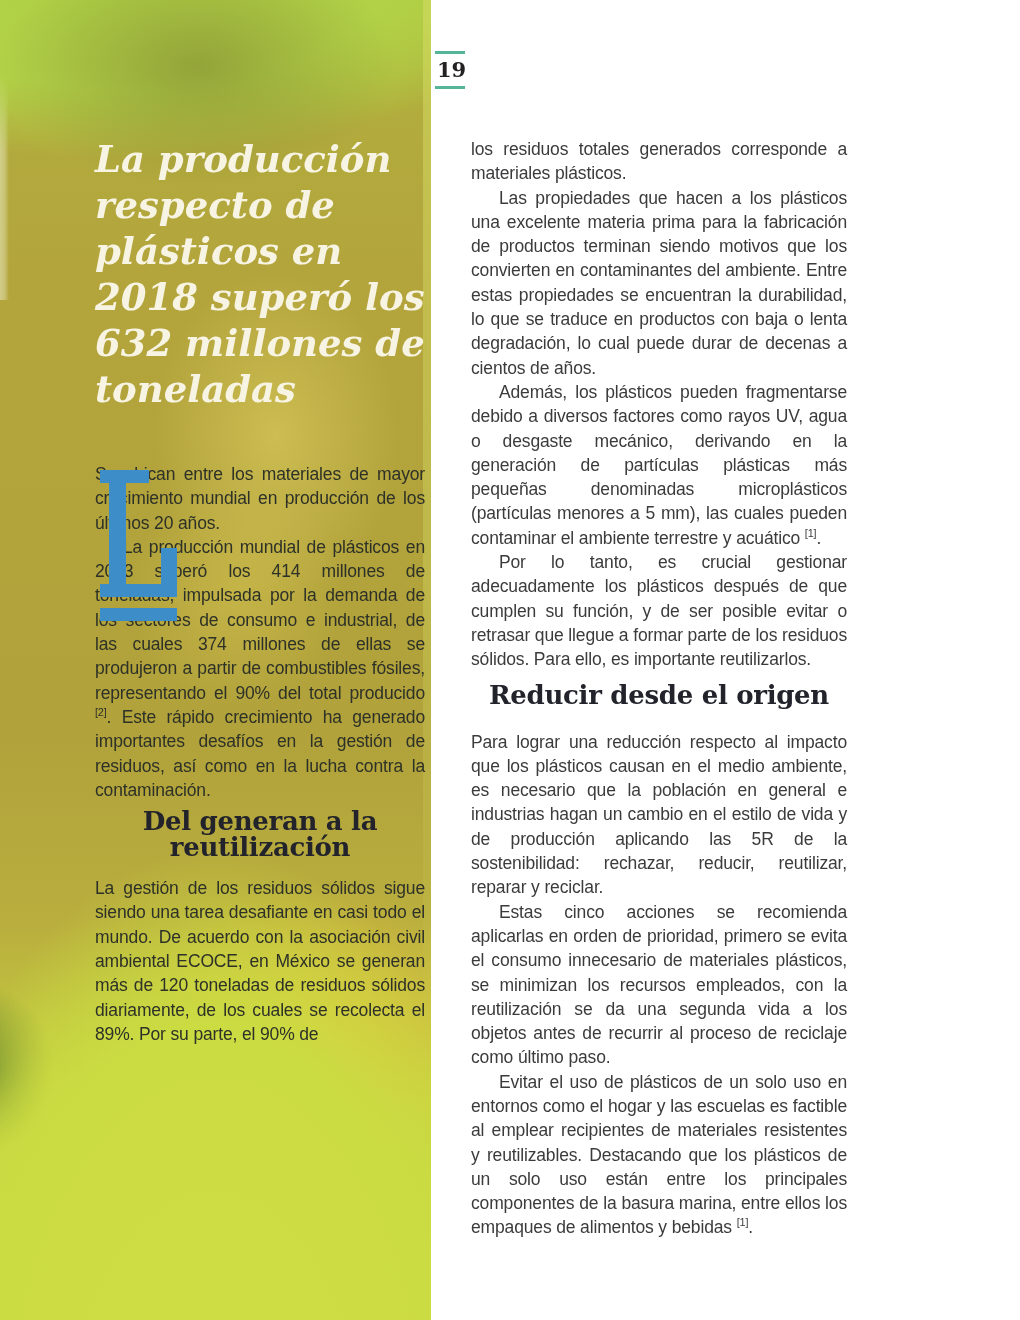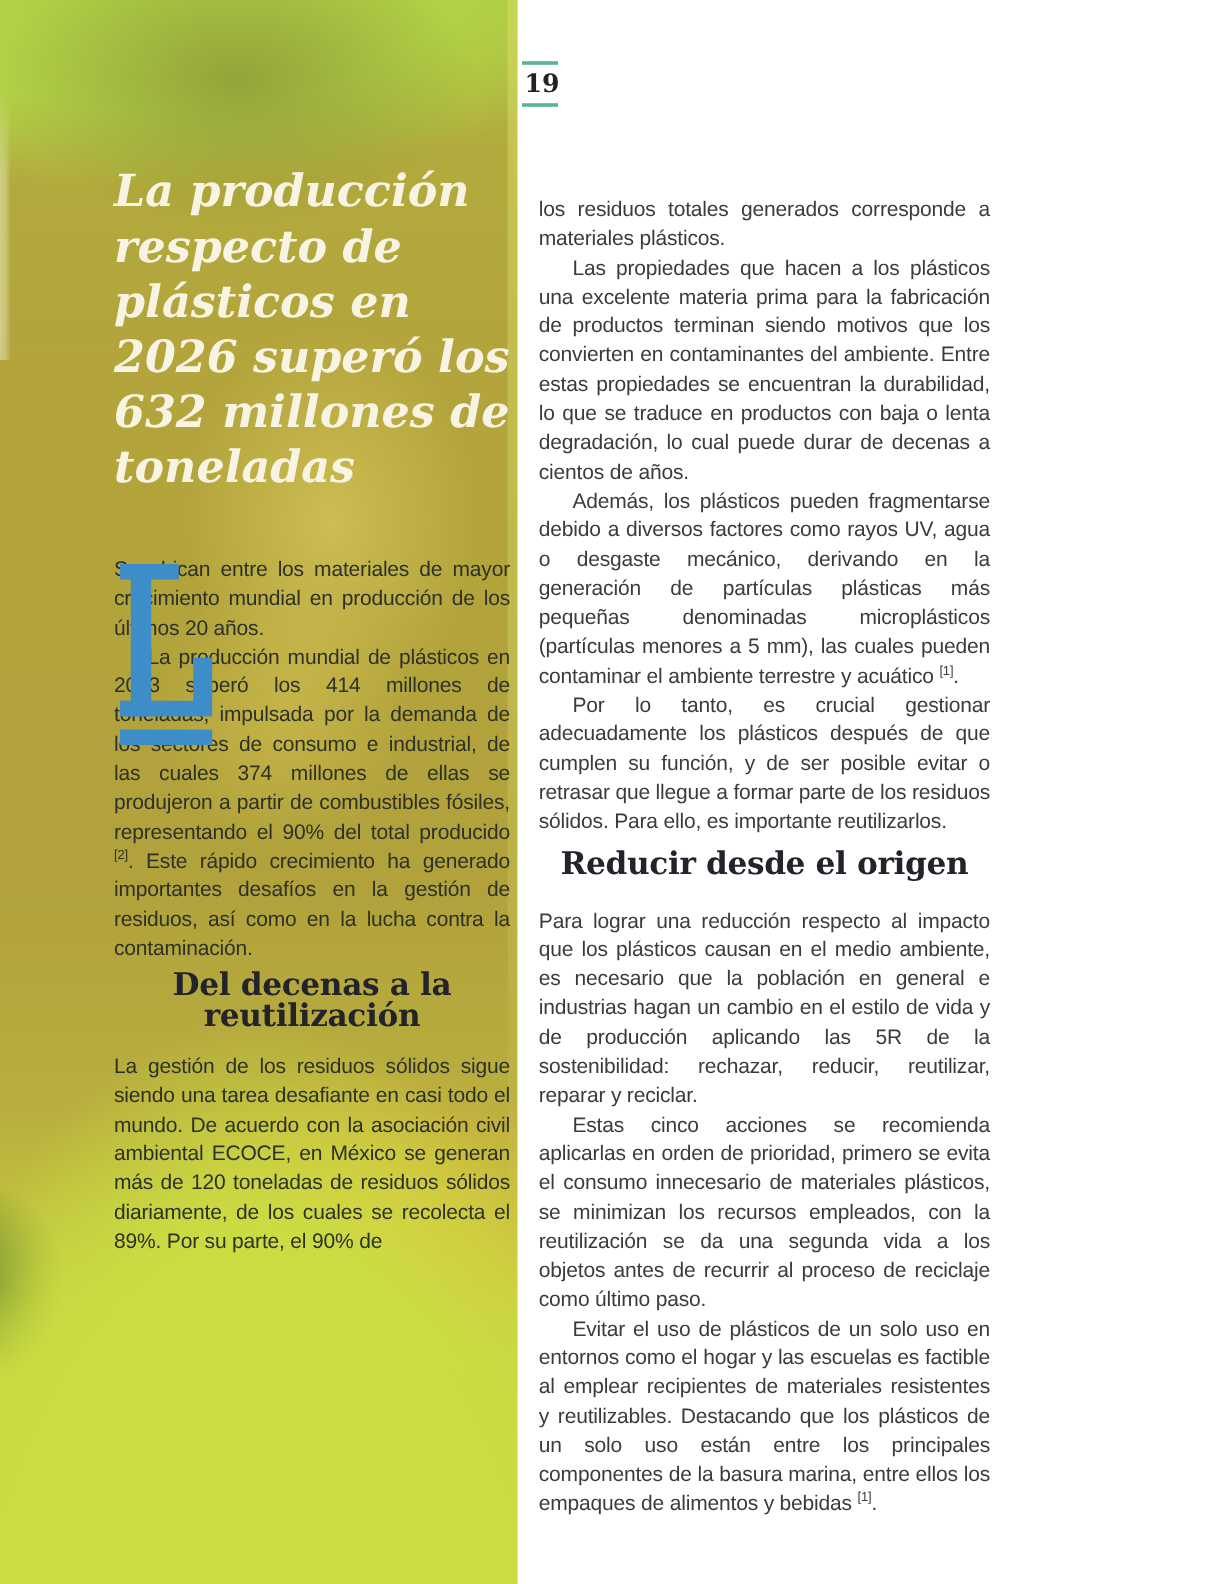--- a/index.html
+++ b/index.html
@@ -62,60 +62,60 @@
   }
   
   .page-number{position:absolute;left:435px;top:51px;width:30px;}
   .page-number .rule{display:block;width:30px;height:3px;background:#56b598;}
   .page-number .num{
     display:block;padding:5px 0 6px 2px;font-family:"DejaVu Serif",serif;
     font-weight:bold;font-size:21px;line-height:1;color:#232122;
   }
   
   .right-column{
-    position:absolute;left:449px;top:137px;width:376px;
+    position:absolute;left:471px;top:137px;width:376px;
     font-size:17.5px;line-height:24.3px;letter-spacing:-0.15px;
-    color:#3b3b3d;text-align:justify;margin-top:25px;
+    color:#3b3b3d;text-align:justify;
   }
   .right-column .section-heading{margin:10px 0 22px;}
   .sr-only{position:absolute;width:1px;height:1px;overflow:hidden;clip:rect(0 0 0 0);white-space:nowrap;}
 </style>
 </head>
 <body>
 
 <div class="page">
 
   <aside class="left-panel">
     <div class="edge-strip"></div>
 
     <h1 class="feature-title">
       <span>La producción</span>
       <span>respecto de</span>
       <span>plásticos en</span>
-      <span>2026 superó los</span>
+      <span>2018 superó los</span>
       <span>632 millones de</span>
       <span>toneladas</span>
     </h1>
 
     <div class="left-body">
       <div class="dropcap">
         <svg width="77" height="153" viewBox="0 0 77 153" aria-hidden="true">
           <g fill="#3d8dc8">
             <rect x="0" y="2" width="49" height="13"></rect>
             <rect x="9" y="2" width="17" height="127"></rect>
             <rect x="0" y="116" width="62" height="13"></rect>
             <rect x="61" y="80" width="16" height="49"></rect>
             <rect x="0" y="140" width="77" height="13"></rect>
           </g>
         </svg>
         <span class="sr-only">L</span>
       </div>
       <p class="para">Se ubican entre los materiales de mayor crecimiento mundial en producción de los últimos 20 años.</p>
       <p class="para p-indent">La producción mundial de plásticos en 2023 superó los 414 millones de toneladas, impulsada por la demanda de los sectores de consumo e industrial, de las cuales 374 millones de ellas se produjeron a partir de combustibles fósiles, representando el 90% del total producido <sup>[2]</sup>. Este rápido crecimiento ha generado importantes desafíos en la gestión de residuos, así como en la lucha contra la contaminación.</p>
-      <h2 class="section-heading">Del decenas a la reutilización</h2>
+      <h2 class="section-heading">Del generan a la reutilización</h2>
       <p class="para">La gestión de los residuos sólidos sigue siendo una tarea desafiante en casi todo el mundo. De acuerdo con la asociación civil ambiental ECOCE, en México se generan más de 120 toneladas de residuos sólidos diariamente, de los cuales se recolecta el 89%. Por su parte, el 90% de</p>
     </div>
   </aside>
 
   <div class="page-number">
     <span class="rule"></span>
     <span class="num">19</span>
     <span class="rule"></span>
   </div>
 

